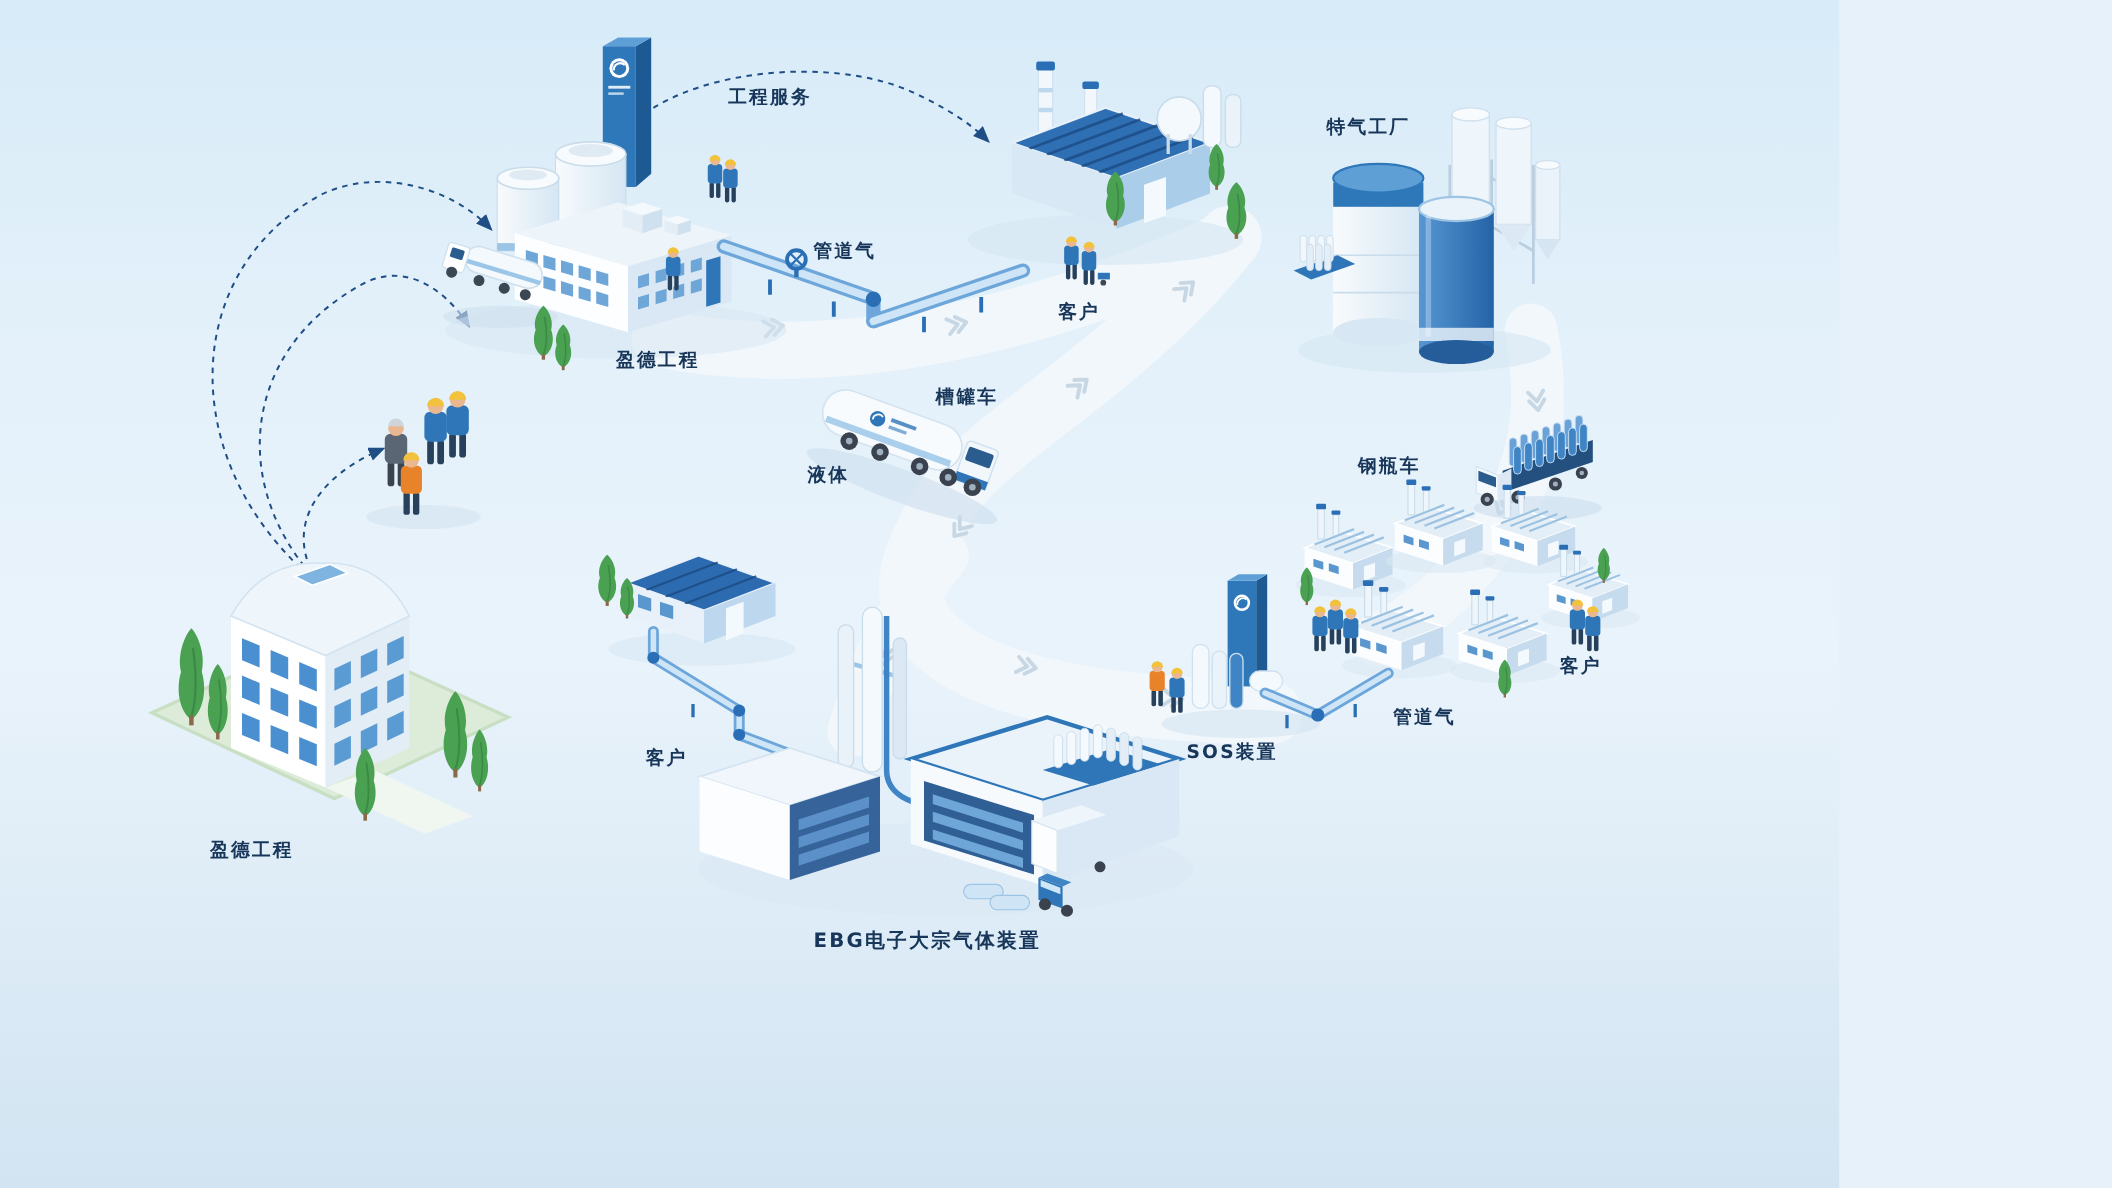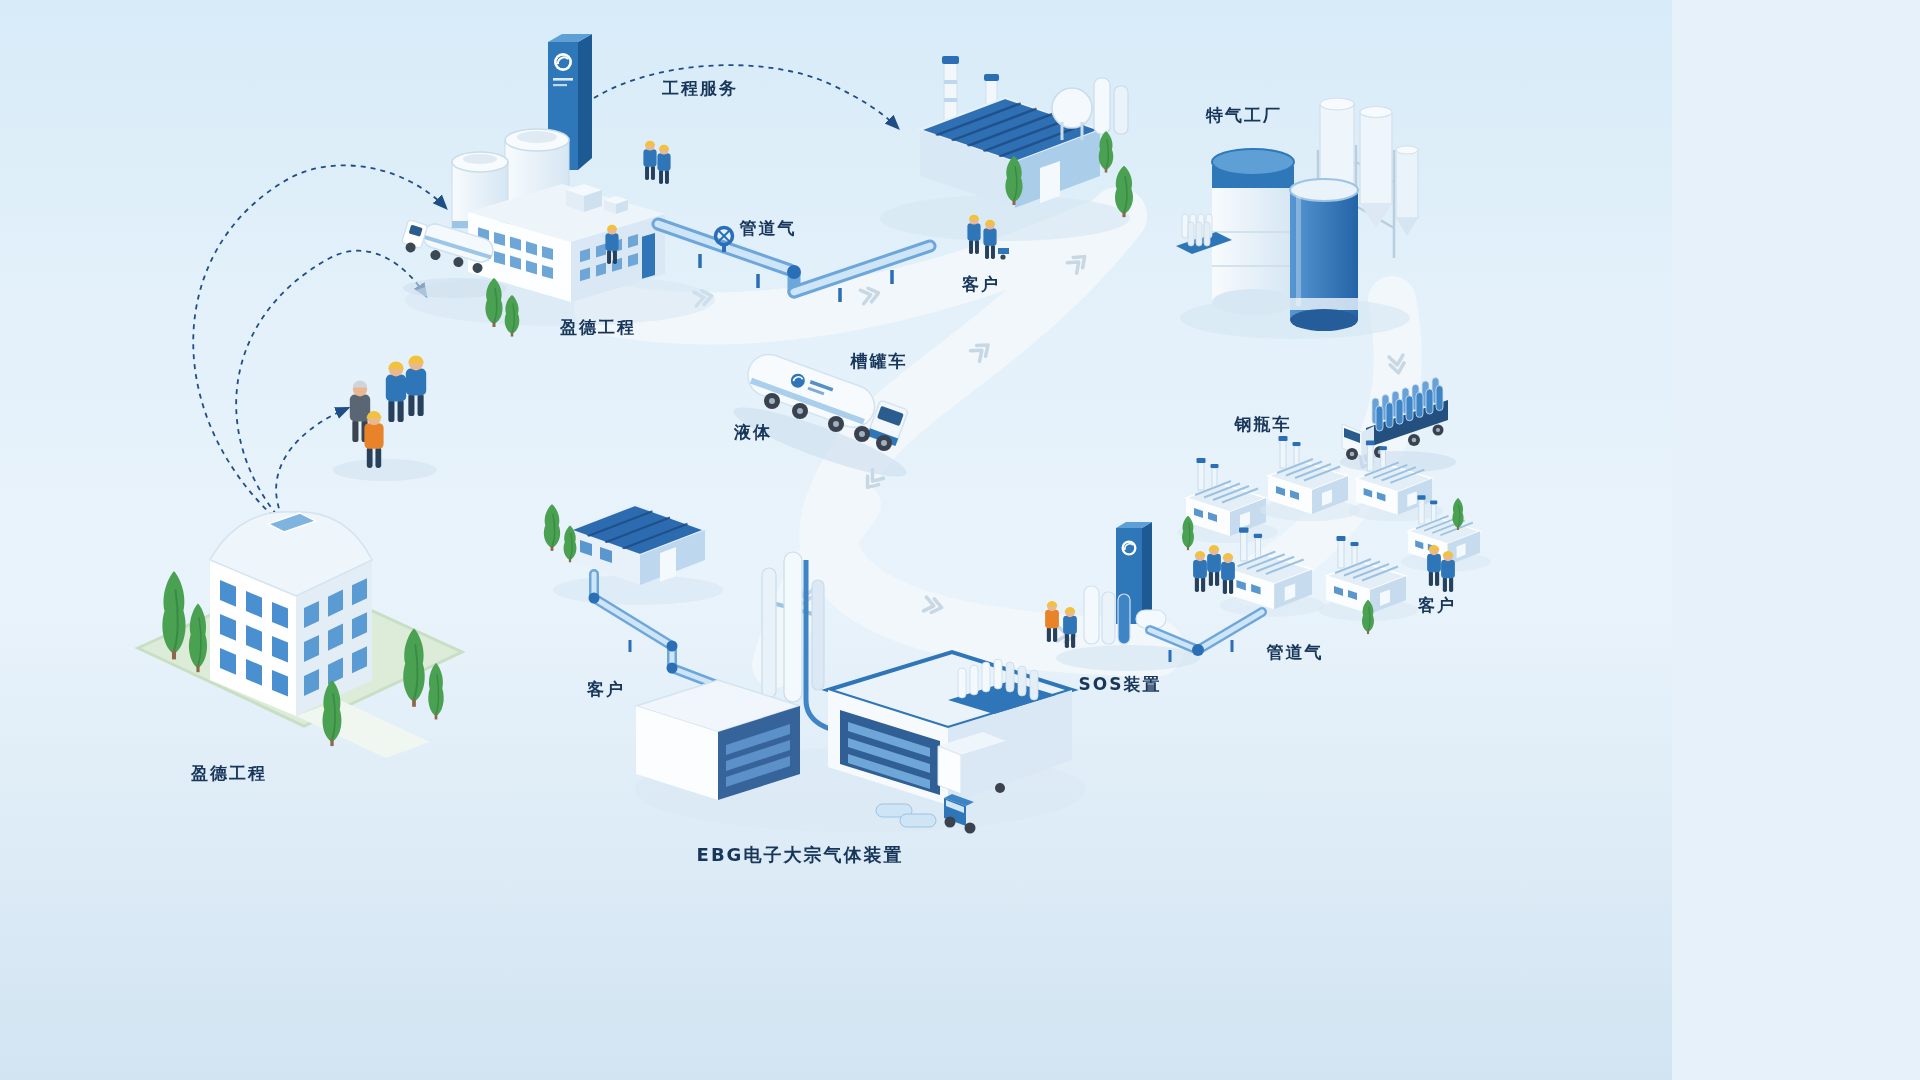--- a/index.html
+++ b/index.html
@@ -2,21 +2,21 @@
 <html><head>
 <meta charset="utf-8">
 <style>
   html,body{margin:0;padding:0;background:#e6f1f9;}
   .stage{position:relative;width:1672px;height:1080px;overflow:hidden;
     background:linear-gradient(180deg,#d7ebf8 0%,#e4f1fa 30%,#e9f3fb 55%,#dcebf6 80%,#d2e4f2 100%);
     font-family:"DejaVu Sans","Liberation Sans",sans-serif;}
   .scene{position:absolute;left:0;top:0;}
   .lbl{position:absolute;transform:translate(-50%,-50%);color:#17365a;font-size:17px;
     font-weight:700;letter-spacing:2px;white-space:nowrap;z-index:10;}
-  .lbl.big{font-size:18px;}
+  .lbl.big{font-size:18px;margin-left:43px;}
 </style>
 </head>
 <body>
 
 <div class="stage">
 
 <svg class="scene" width="1920" height="1080" viewBox="0 0 1920 1080">
   <defs>
     <marker id="arrow" markerWidth="9" markerHeight="8" refX="7" refY="3.5" orient="auto">
       <path d="M0,0 L8.5,3.5 L0,7 Z" fill="#1e4e85"></path>

